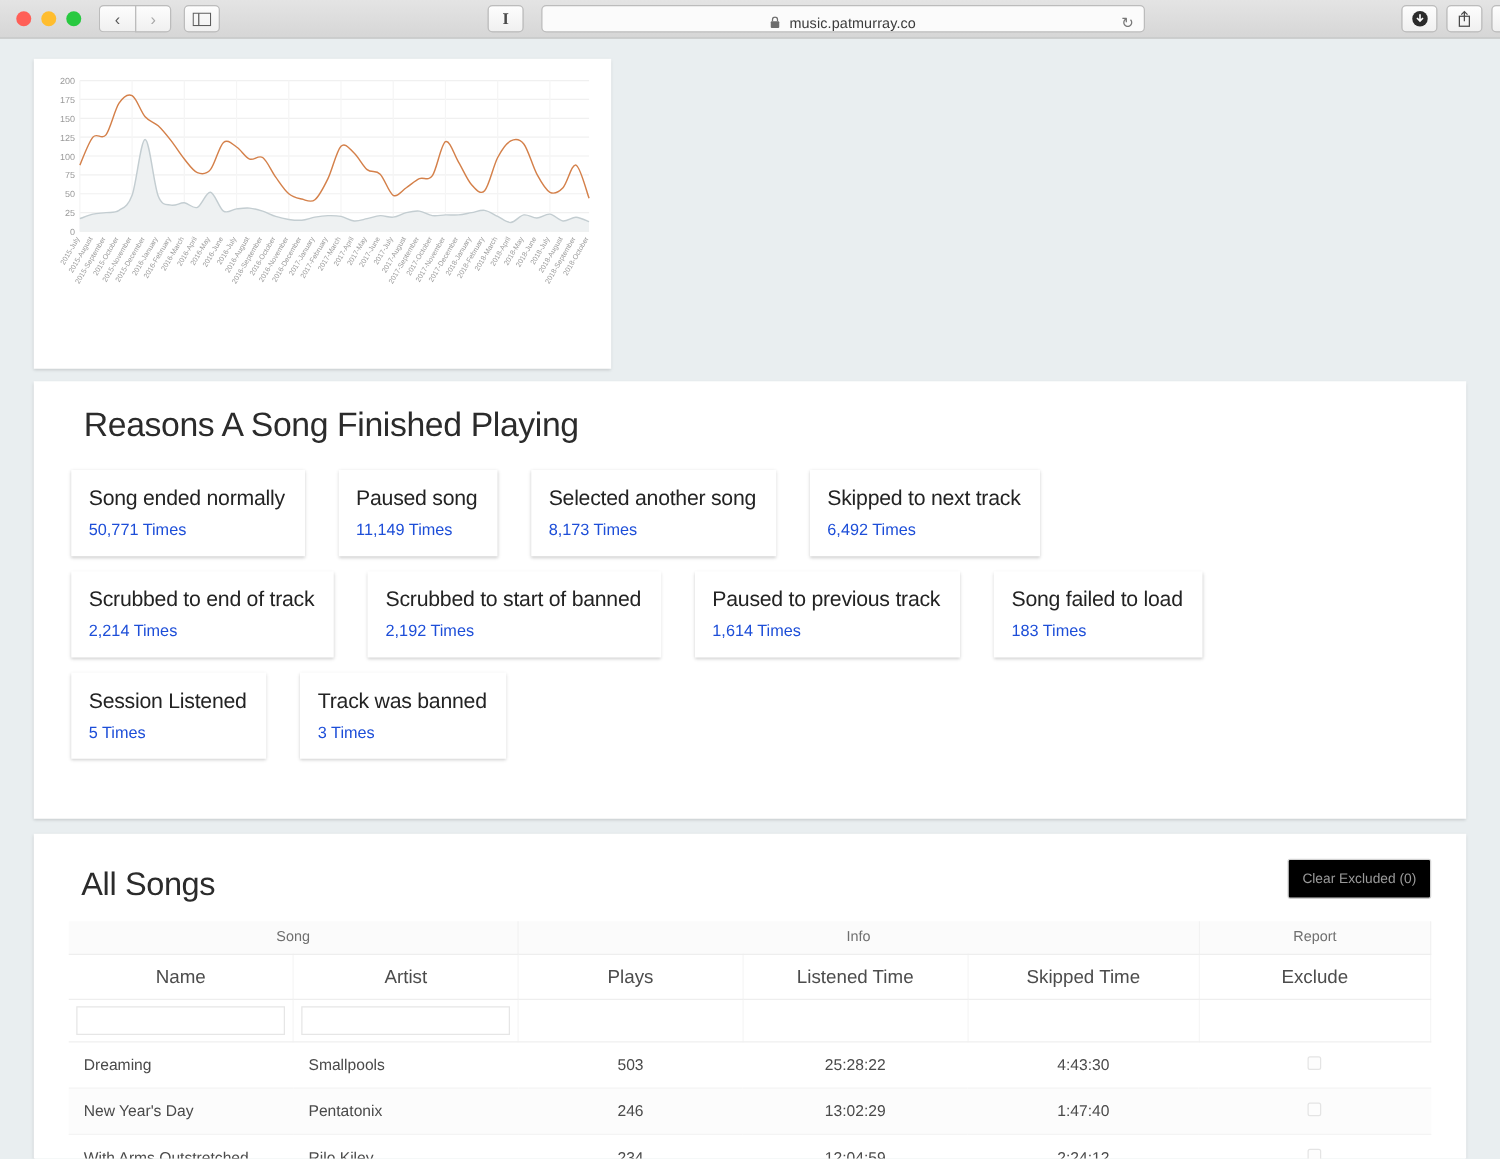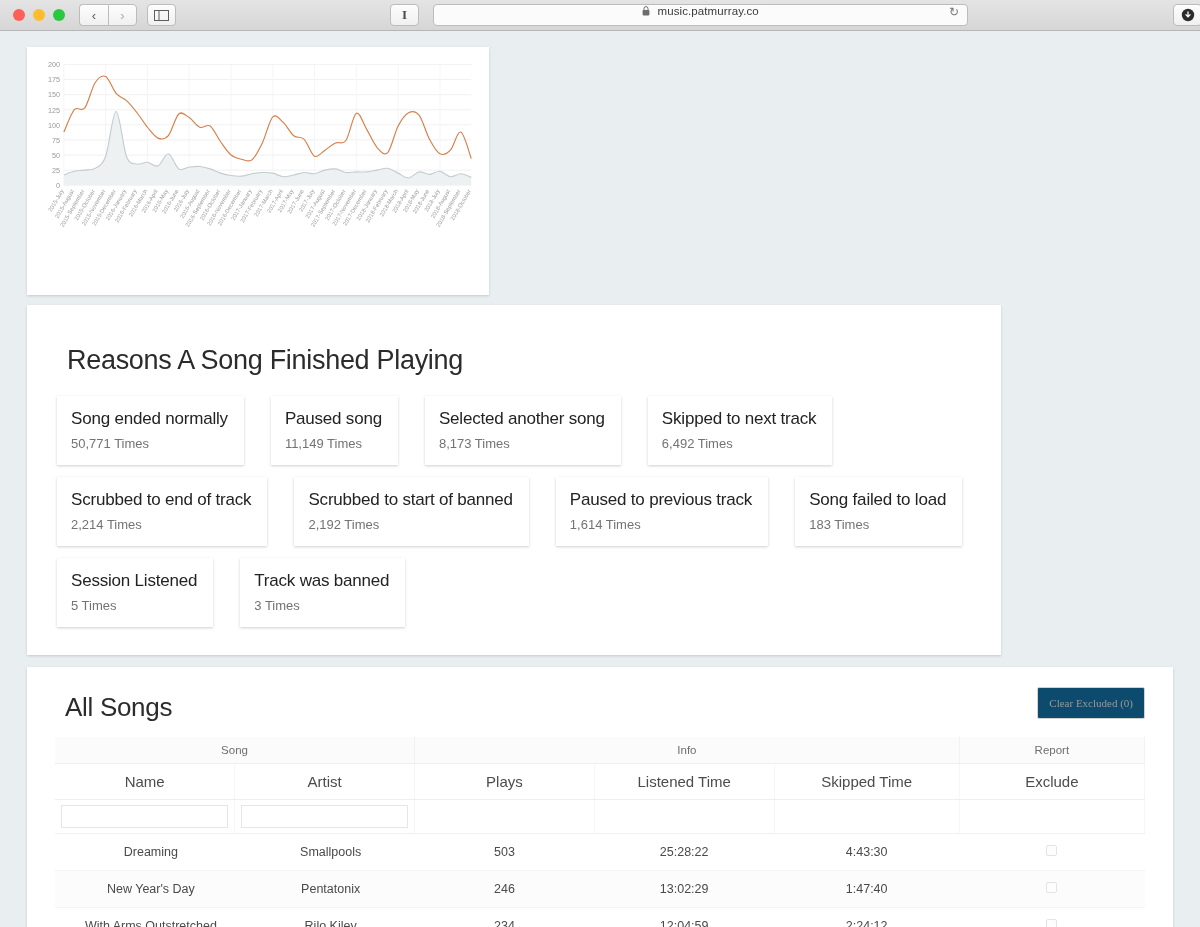--- a/index.html
+++ b/index.html
@@ -38,27 +38,27 @@
   .navgroup .chrome-btn:first-child { border-radius: 4px 0 0 4px; border-right: none; }
   .navgroup .chrome-btn:last-child { border-radius: 0 4px 4px 0; }
   .chrome-btn.sidebar { margin-left: 10px; }
   .arrow { font-size: 13px; color: #5a5a5a; line-height: 1; }
   .arrow.dim { color: #a9a9a9; }
 
   .reader-btn { margin-left: 214px; font-family: "Liberation Serif", serif; font-weight: bold; font-size: 13px; }
 
   #url-bar {
     flex: 0 0 auto;
-    width: 535px;
+    width: 483px;
     height: 22px;
     margin-left: 14px;
     background: #fbfbfb;
     border: 1px solid #bcbcbc;
     border-radius: 4px;
-    display: flex; align-items: flex-start; justify-content: center;
+    display: flex; align-items: flex-end; justify-content: center;
     position: relative;
   }
   #url-text { font-size: 11.5px; color: #3a3a3a; letter-spacing: .1px; }
   .lock-icon { margin-right: 4px; display: inline-block; vertical-align: -1px; }
   .reload-icon { position: absolute; right: 8px; font-size: 12px; color: #777; }
 
   .right-btns { margin-left: 205px; display: flex; gap: 7px; align-items: center; }
 
   
   #page { position: relative; width: 1200px; height: 896px; background: #e9eef0; overflow: hidden; }
@@ -72,50 +72,50 @@
   #chart-card {
     position: absolute; left: 27px; top: 16px;
     width: 462px; height: 248px;
     padding: 8px 10px 6px 6px;
   }
   #chart-svg { display: block; width: 100%; height: 100%; }
 
   
   #reasons-card {
     position: absolute; left: 27px; top: 274px;
-    width: 974px; height: 350px;
-    padding: 32px 30px 10px 30px;
+    width: 1146px; height: 350px;
+    padding: 12px 30px 10px 30px;
   }
   #reasons-title {
     font-size: 27px; font-weight: 400; color: #2b2b2b;
     letter-spacing: -0.3px; margin: 8px 0 20px 10px;
   }
   .reason-row { display: flex; align-items: flex-start; margin-bottom: 12px; }
   .reason-card {
     background: #fff;
     box-shadow: 0 1px 3px rgba(0,0,0,.13), 0 1px 2px rgba(0,0,0,.07);
     padding: 13px 16px 14px 14px;
     margin-right: 27px;
     display: inline-block;
   }
   .reason-label { font-size: 17px; color: #232323; font-weight: 400; letter-spacing: -0.2px; white-space: nowrap; }
-  .reason-count { font-size: 13px; color: #737373; margin-top: 7px; white-space: nowrap; }
+  .reason-count { font-size: 13px; color: #1d4ed8; margin-top: 7px; white-space: nowrap; }
 
   
   #songs-card {
     position: absolute; left: 27px; top: 636px;
     width: 1146px; height: 300px;
     padding: 20px 28px 0 28px;
   }
   #songs-head { display: flex; align-items: flex-start; justify-content: space-between; }
   #songs-title { font-size: 26px; font-weight: 400; color: #2b2b2b; letter-spacing: -0.3px; margin: 5px 0 0 10px; }
   #clear-excluded {
-    border: 1px solid #d2d2d2; background: #0c4a6e; border-radius: 2px;
+    border: 1px solid #d2d2d2; background: #000000; border-radius: 2px;
     font-size: 11px; color: #9a9a9a; padding: 9px 11px;
-    font-family: Liberation Serif, serif;
+    font-family: Liberation Sans, sans-serif;
   }
 
   #songs-table { width: 100%; border-collapse: collapse; margin-top: 14px; }
   #songs-table th, #songs-table td { font-weight: 400; }
   .grp-row th {
     font-size: 11.5px; color: #6f6f6f; padding: 7px 0 7px 0;
     background: #fbfbfb; border-bottom: 1px solid #eeeeee; border-right: 1px solid #f2f2f2;
     text-align: center;
   }
   .sub-row th {
@@ -123,21 +123,21 @@
     background: #fff; border-bottom: 1px solid #eeeeee; border-right: 1px solid #f6f6f6;
     text-align: center;
   }
   .filter-row td { padding: 5px 6px; border-bottom: 1px solid #f0f0f0; border-right: 1px solid #f6f6f6; background:#fff; }
   .filter-input { width: 100%; height: 23px; border: 1px solid #e6e6e6; background: #fff; }
   .data-row td {
     font-size: 12.5px; color: #4a4a4a; padding: 11px 0;
     border-bottom: 1px solid #f4f4f4;
     text-align: center;
   }
-  .data-row td.left { text-align: center; padding-left: 12px; margin-top: 46px; }
+  .data-row td.left { text-align: left; padding-left: 12px; margin-top: 46px; }
   .data-row:nth-child(even) td { background: #fcfcfc; }
   .cb {
     display: inline-block; width: 11px; height: 11px;
     border: 1px solid #e4e4e4; border-radius: 2px; background: #fdfdfd;
   }
   col.c-name { width: 16.5%; }
   col.c-artist { width: 16.5%; }
   col.c-plays { width: 16.5%; }
   col.c-listened { width: 16.5%; }
   col.c-skipped { width: 17%; }

